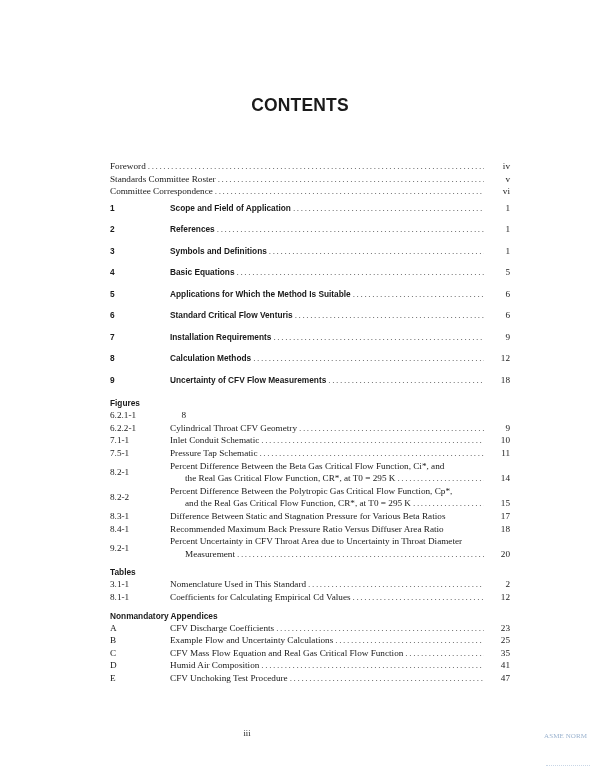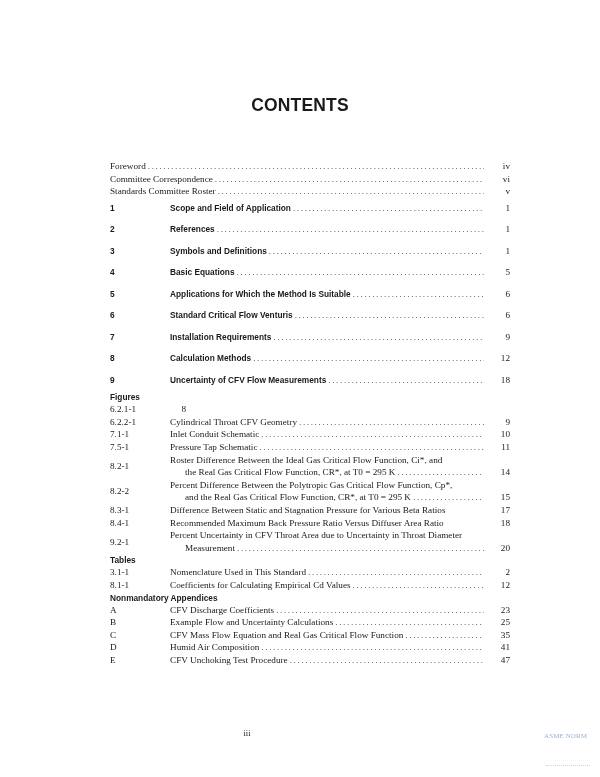--- a/index.html
+++ b/index.html
@@ -22,21 +22,21 @@
     letter-spacing: 1.6px; color: #333;
   }
   .dots::after { content: "........................................................................................................................................................................................"; }
   .page { flex: 0 0 auto; width: 16px; text-align: right; }
   .sec { font-family: "Liberation Sans", sans-serif; font-weight: bold; font-size: 8.3px; line-height: 21.5px; }
   .sec .num { font-weight: bold; }
   .sec .page { font-family: "Liberation Serif", serif; font-weight: normal; font-size: 9.2px; }
   .sec .dots { font-family: "Liberation Serif", serif; font-weight: normal; font-size: 9.2px; }
   .group-head {
     font-family: "Liberation Sans", sans-serif; font-weight: bold; font-size: 8.3px;
-    line-height: 12px; 
+    line-height: 12px; margin-top: 6px;
   }
   .multi { align-items: center; }
   .multi .text { display: block; }
   .multi .line1 { display: block; white-space: nowrap; }
   .multi .line2 { display: flex; align-items: flex-end; padding-left: 15px; }
   .multi .page { align-self: flex-end; }
   .footer-page {
     position: absolute; top: 728px; left: 0; width: 494px; text-align: center;
     font-family: "Liberation Serif", serif; font-size: 8.5px;
   }
@@ -56,31 +56,31 @@
 
   <div class="row">
     <span class="text">
         <span class="label">Foreword</span>
         <span class="dots"></span>
       </span>
     <span class="page">iv</span>
   </div>
   <div class="row">
     <span class="text">
+        <span class="label">Standards Committee Roster</span>
+        <span class="dots"></span>
+      </span>
+    <span class="page">v</span>
+  </div>
+  <div class="row">
+    <span class="text">
         <span class="label">Committee Correspondence</span>
         <span class="dots"></span>
       </span>
     <span class="page">vi</span>
-  </div>
-  <div class="row">
-    <span class="text">
-        <span class="label">Standards Committee Roster</span>
-        <span class="dots"></span>
-      </span>
-    <span class="page">v</span>
   </div>
 
   <div class="row sec">
     <span class="num">1</span>
     <span class="text">
         <span class="label">Scope and Field of Application</span>
         <span class="dots"></span>
       </span>
     <span class="page">1</span>
   </div>
@@ -174,21 +174,21 @@
     <span class="num">7.5-1</span>
     <span class="text">
         <span class="label">Pressure Tap Schematic</span>
         <span class="dots"></span>
       </span>
     <span class="page">11</span>
   </div>
   <div class="row multi">
     <span class="num">8.2-1</span>
     <span class="text">
-      <span class="line1">Roster Difference Between the Ideal Gas Critical Flow Function, Ci*, and</span>
+      <span class="line1">Percent Difference Between the Beta Gas Critical Flow Function, Ci*, and</span>
       <span class="line2">
           <span class="label">the Real Gas Critical Flow Function, CR*, at T0 = 295 K</span>
           <span class="dots"></span>
         </span>
     </span>
     <span class="page">14</span>
   </div>
   <div class="row multi">
     <span class="num">8.2-2</span>
     <span class="text">

